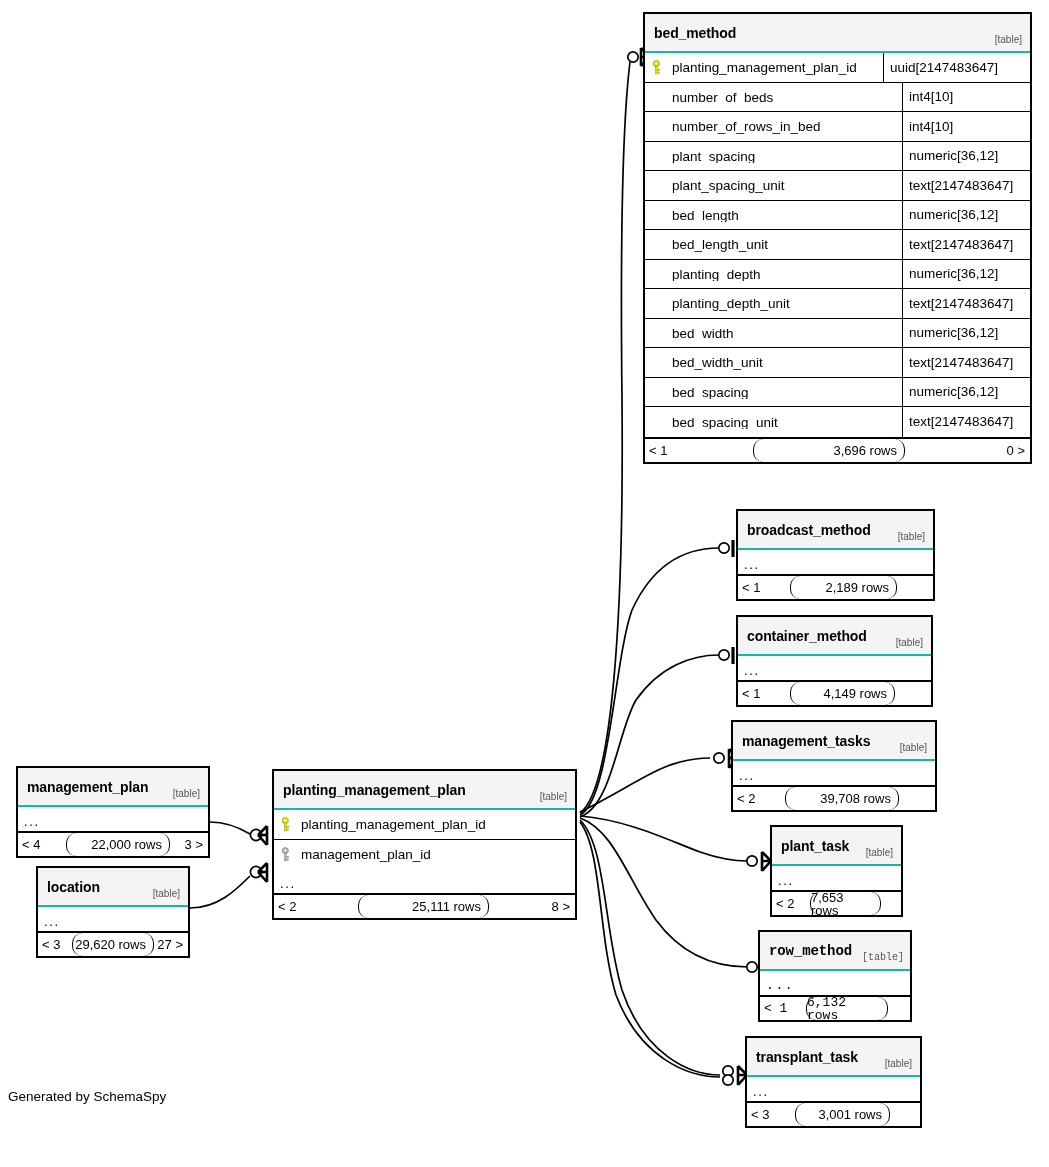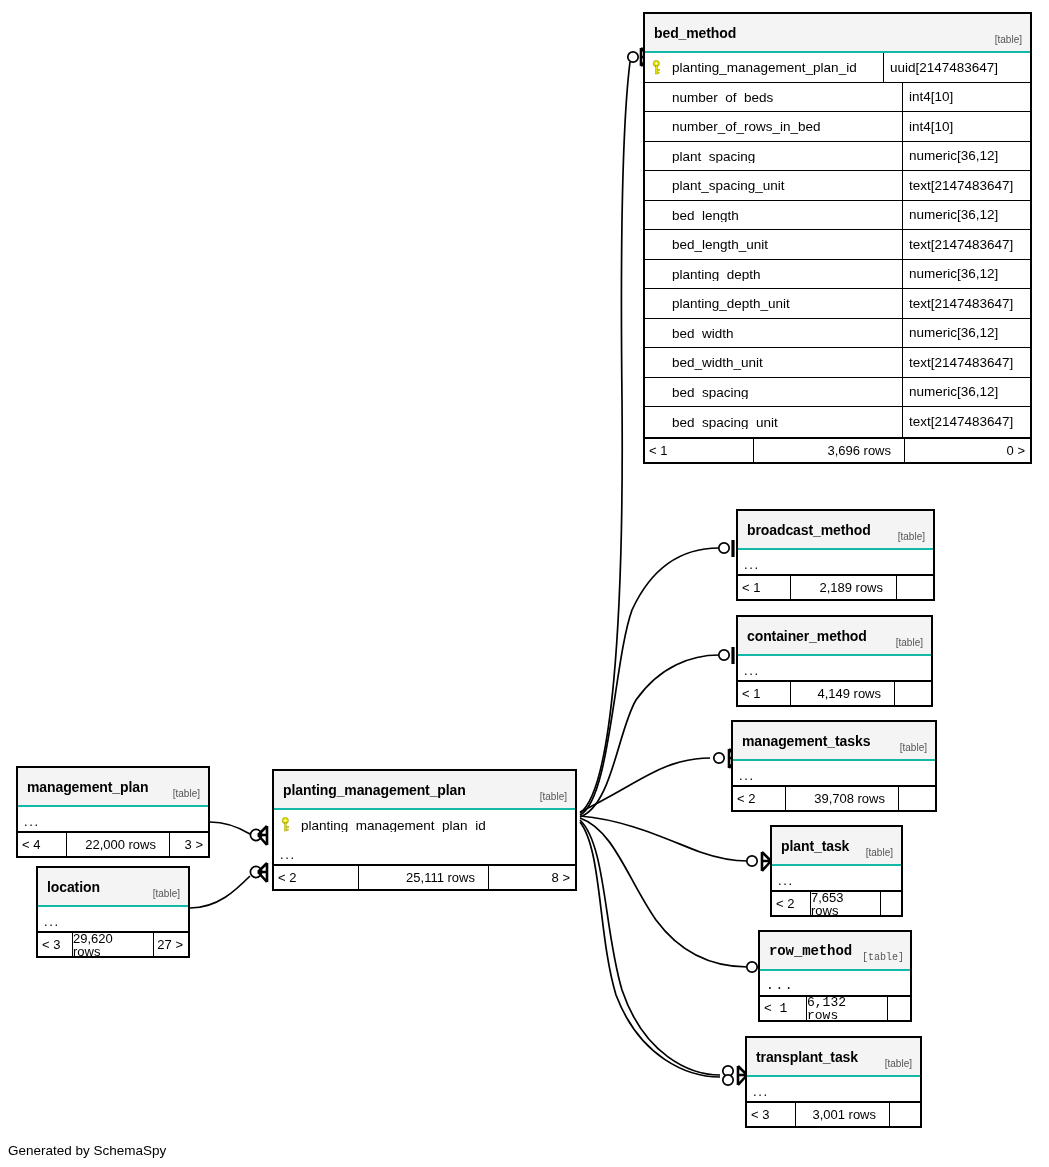--- a/index.html
+++ b/index.html
@@ -109,23 +109,24 @@
     display: flex;
     align-items: center;
     box-sizing: border-box;
   }
   .fleft {
     justify-content: flex-start;
     padding-left: 4px;
   }
   .fmid {
     justify-content: flex-end;
-    padding-right: 13px;
+    padding-right: 7px;
     border-left: 1px solid #000;
     border-right: 1px solid #000;
+    border-radius: 10px;
   }
   .fright {
     justify-content: flex-end;
     padding-right: 5px;
   }
   .key {
     display: inline-block;
     width: 13px;
     min-width: 13px;
     height: 15px;
@@ -429,24 +430,38 @@
                 <circle cx="4.3" cy="3.6" r="3.1" fill="#e6e600" stroke="#9a9a00" stroke-width="0.7"></circle>
                 <circle cx="4.3" cy="3.6" r="1.05" fill="#ffffff"></circle>
                 <rect x="3.5" y="5.6" width="1.7" height="8.4" fill="#e6e600" stroke="#9a9a00" stroke-width="0.5"></rect>
                 <rect x="5.2" y="9.2" width="2.6" height="1.5" fill="#e6e600" stroke="#9a9a00" stroke-width="0.4"></rect>
                 <rect x="5.2" y="12.0" width="2.2" height="1.5" fill="#e6e600" stroke="#9a9a00" stroke-width="0.4"></rect>
               </svg>
             </span>
           <span>planting_management_plan_id</span>
         </span>
       </div>
+      <div class="col-row">
+        <span class="col-name">
+          <span class="key">
+              <svg width="13" height="15" viewBox="0 0 13 15">
+                <circle cx="4.3" cy="3.6" r="3.1" fill="#b3b3b3" stroke="#8a8a8a" stroke-width="0.7"></circle>
+                <circle cx="4.3" cy="3.6" r="1.05" fill="#ffffff"></circle>
+                <rect x="3.5" y="5.6" width="1.7" height="8.4" fill="#b3b3b3" stroke="#8a8a8a" stroke-width="0.5"></rect>
+                <rect x="5.2" y="9.2" width="2.6" height="1.5" fill="#b3b3b3" stroke="#8a8a8a" stroke-width="0.4"></rect>
+                <rect x="5.2" y="12.0" width="2.2" height="1.5" fill="#b3b3b3" stroke="#8a8a8a" stroke-width="0.4"></rect>
+              </svg>
+            </span>
+          <span>management_plan_id</span>
+        </span>
+      </div>
     </div>
     <div class="ellip-row">...</div>
     <div class="footer-row">
       <span class="fcell fleft" style="width:84px;">&lt; 2</span>
       <span class="fcell fmid" style="flex:1;">25,111 rows</span>
       <span class="fcell fright" style="width:86px;">8 &gt;</span>
     </div>
   </div>
 
-  <div class="credit" style="left:8px; top:1143px;">Generated by SchemaSpy</div>
+  <div class="credit" style="left:8px; top:1089px;">Generated by SchemaSpy</div>
 
 </div>
 
 </body></html>

